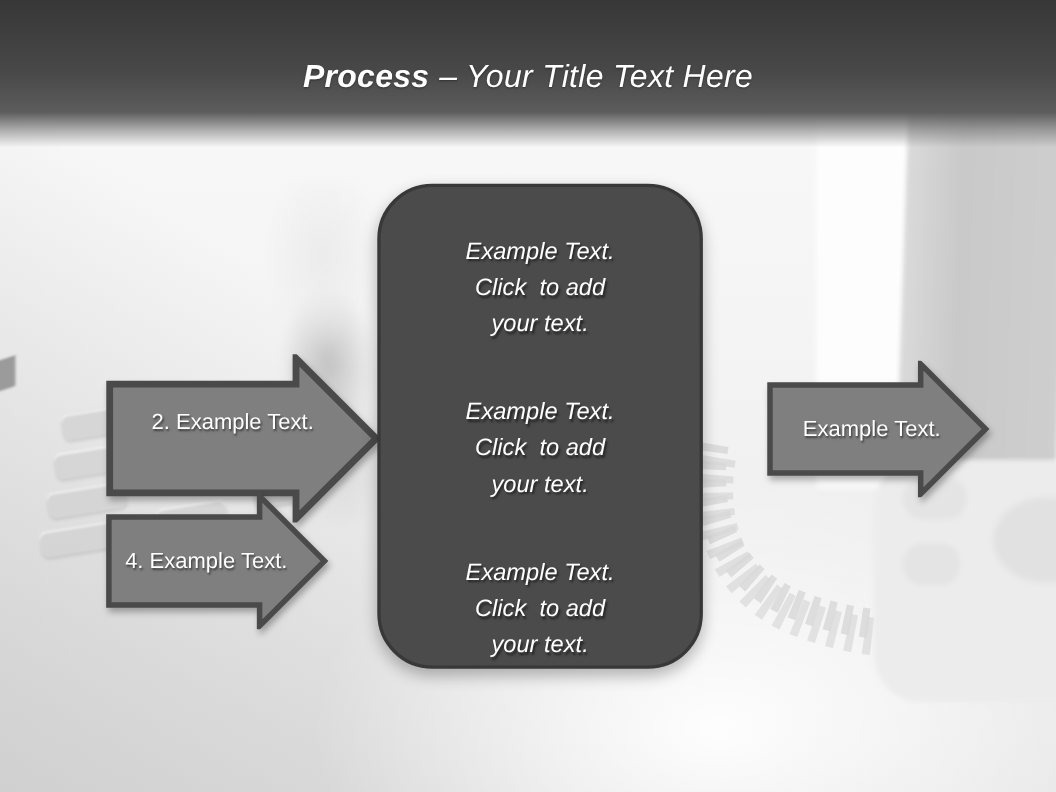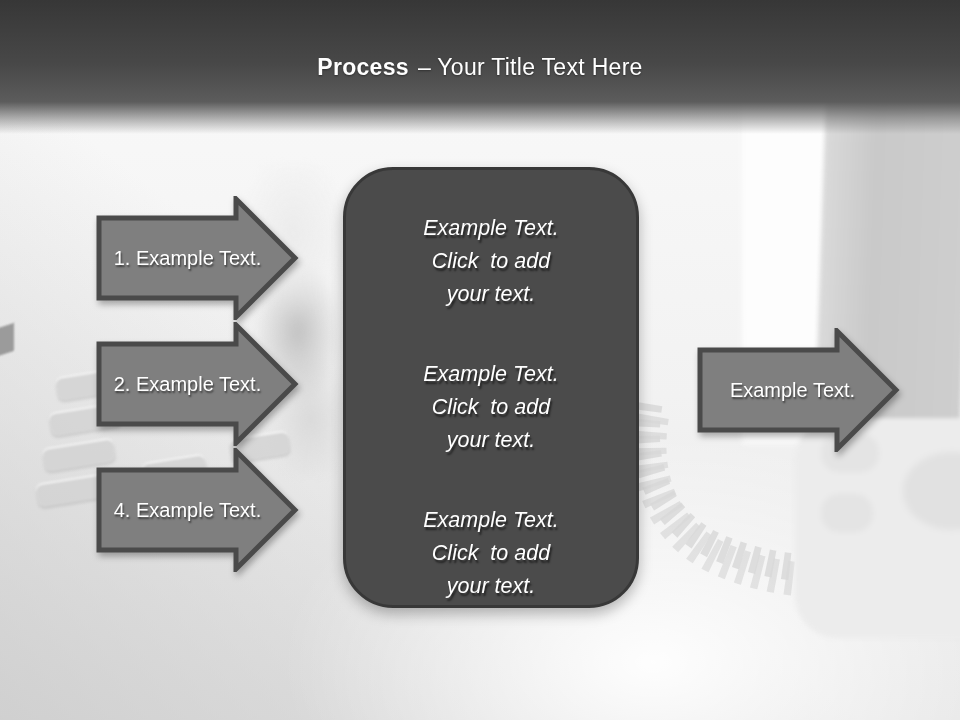--- a/index.html
+++ b/index.html
@@ -41,32 +41,32 @@
     background:#e1e1e1;filter:blur(2px);}
   .bg-phone-pill{position:absolute;left:26px;top:16px;width:58px;height:38px;border-radius:18px;
     background:#e4e4e4;filter:blur(1.5px);}
   .bg-phone-pill.p2{top:76px;width:52px;}
   
   .titlebar{position:absolute;left:0;top:0;width:960px;height:134px;z-index:3;
     background:linear-gradient(to bottom,
       var(--header-top) 0%, #484848 48%, var(--header-bottom) 76%,
       rgba(110,110,110,.55) 88%, rgba(130,130,130,0) 100%);
     display:flex;justify-content:center;align-items:flex-start;}
-  .title{margin:6px;margin-top:54px;font-size:23px;font-weight:400;color:var(--text);
-    text-shadow:0 1px 2px rgba(0,0,0,.4);letter-spacing:.3px;}
+  .title{margin:6px;margin-top:54px;font-size:29px;font-weight:400;color:var(--text);
+    text-shadow:0 1px 2px rgba(0,0,0,.4);letter-spacing:.3px;font-style:italic;}
   .title .t-bold{font-weight:700;}
   .title .t-rest{margin-left:9px;}
   
   .arrow{position:absolute;width:203px;height:124px;z-index:4;}
   .arrow svg{position:absolute;inset:0;filter:drop-shadow(2px 4px 3px rgba(0,0,0,.3));}
   .arrow-label{position:absolute;inset:0;display:flex;align-items:center;justify-content:center;
     padding:0 28px 0 8px;font-size:20px;color:var(--text);
     text-shadow:1px 2px 2px rgba(0,0,0,.55);white-space:nowrap;}
   .arrow.a1{left:96px;top:196px;}
-  .arrow.a2{left:96px;top:322px;}
+  .arrow.a2{left:96px;top:322px;padding-left:48px;}
   .arrow.a3{left:96px;top:448px;}
   .arrow.aright{left:697px;top:328px;}
   .arrow.aright .arrow-label{padding:0 18px 0 6px;}
   
   .center-box{position:absolute;left:343px;top:167px;width:296px;height:441px;z-index:4;
     box-sizing:border-box;background:var(--box-fill);
     border:3px solid var(--box-border);border-radius:50px;
     box-shadow:0 6px 14px rgba(0,0,0,.28);
     display:flex;flex-direction:column;justify-content:flex-start;
     padding:42px 18px 30px 18px;gap:47px;}
@@ -102,26 +102,20 @@
       <div class="bg-phone-pill p2"></div>
     </div>
   </div>
 
   <header class="titlebar">
     <h1 class="title">
       <span class="t-bold">Process</span><span class="t-rest">– Your Title Text Here</span>
     </h1>
   </header>
 
-  <div class="arrow a1">
-    <svg viewBox="0 0 203 124">
-      <path d="M3,22 L140,22 L140,3 L199,62 L140,121 L140,102 L3,102 Z" style="fill:var(--arrow-fill);stroke:var(--arrow-stroke);stroke-width:5;stroke-linejoin:miter;"></path>
-    </svg>
-    <span class="arrow-label">1. Example Text.</span>
-  </div>
 
   <div class="arrow a2">
     <svg viewBox="0 0 203 124">
       <path d="M3,22 L140,22 L140,3 L199,62 L140,121 L140,102 L3,102 Z" style="fill:var(--arrow-fill);stroke:var(--arrow-stroke);stroke-width:5;stroke-linejoin:miter;"></path>
     </svg>
     <span class="arrow-label">2. Example Text.</span>
   </div>
 
   <div class="arrow a3">
     <svg viewBox="0 0 203 124">

